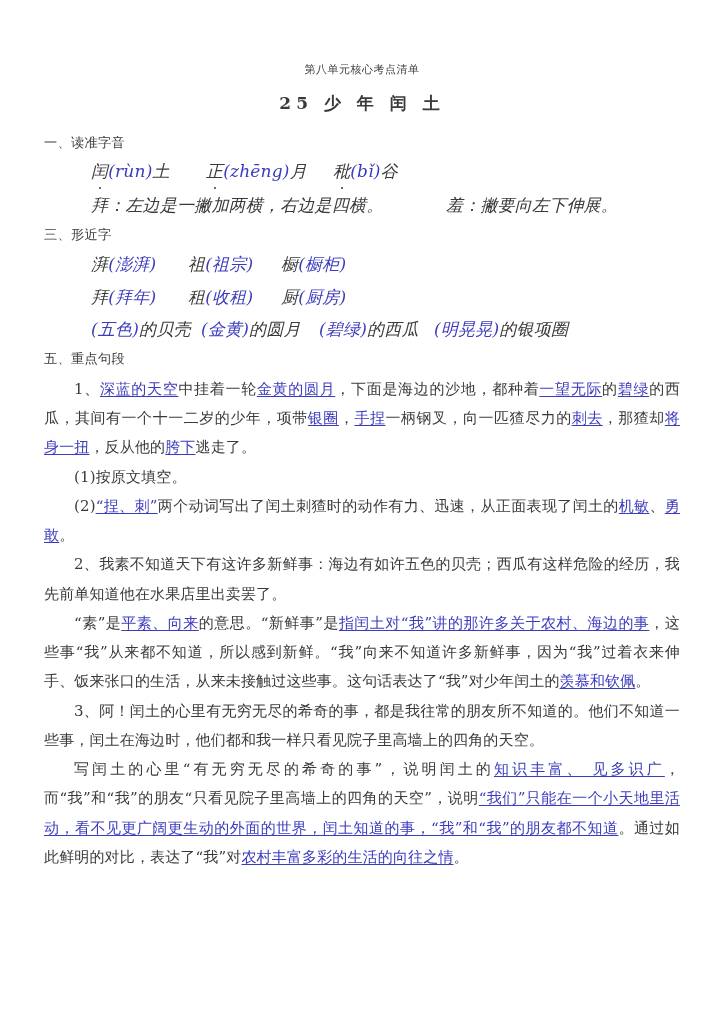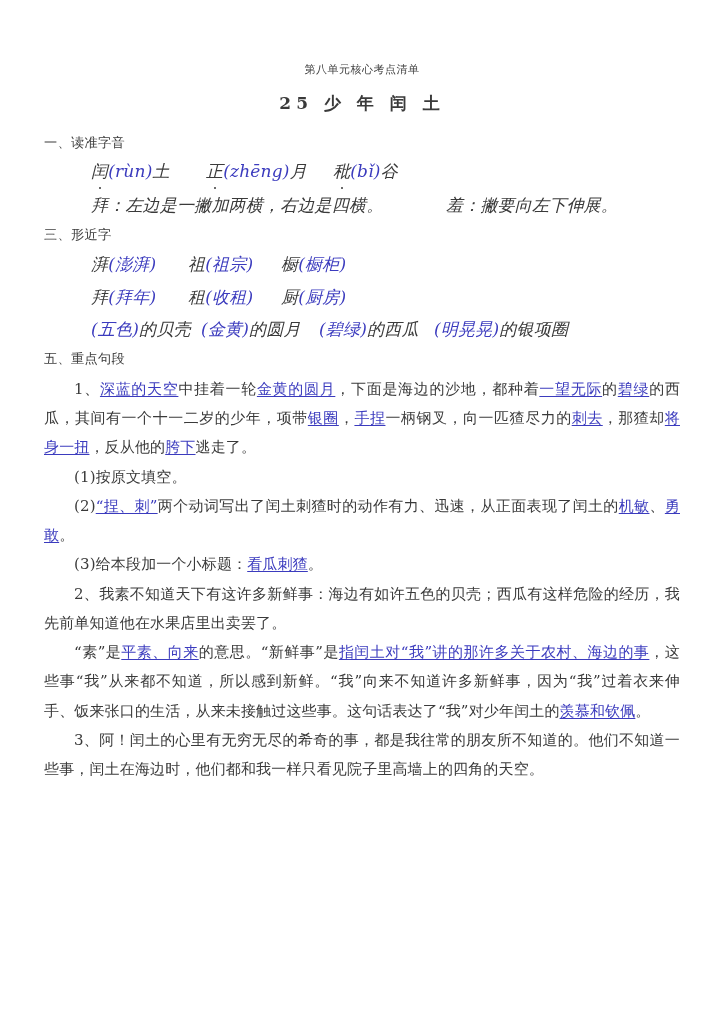--- a/index.html
+++ b/index.html
@@ -136,23 +136,23 @@
   <div class="section-head">五、重点句段</div>
 
   <div class="sec5-body">
 
     <p class="para indent2"><span>1、</span><span class="blue-u">深蓝的天空</span><span>中挂着一轮</span><span class="blue-u">金黄的圆月</span><span>，下面是海边的沙地，都种着</span><span class="blue-u">一望无际</span><span>的</span><span class="blue-u">碧绿</span><span>的西瓜，其间有一个十一二岁的少年，项带</span><span class="blue-u">银圈</span><span>，</span><span class="blue-u">手</span><span class="blue-u">捏</span><span>一柄钢叉，向一匹猹尽力的</span><span class="blue-u">刺去</span><span>，那猹却</span><span class="blue-u">将身一扭</span><span>，反从他的</span><span class="blue-u">胯下</span><span>逃走了。</span></p>
 
     <p class="para indent2">(1)按原文填空。</p>
 
     <p class="para indent2"><span>(2)</span><span class="blue-u">“捏、刺”</span><span>两个动词写出了闰土刺猹时的动作有力、迅速，从正面表现了闰土的</span><span class="blue-u">机敏</span><span>、</span><span class="blue-u">勇敢</span><span>。</span></p>
 
-    <p class="para indent2"><span>(3)给本段加一个小标题：</span><span class="blue-u">看瓜刺猹</span><span>。</span></p>
 
     <p class="para indent2"><span>2、</span><span>我素不知道天下有这许多新鲜事：海边有如许五色的贝壳；西瓜有这样危险的经历，我先前单知道他在水果店里出卖罢了。</span></p>
 
     <p class="para indent2"><span>“素”是</span><span class="blue-u">平素、向来</span><span>的意思。“新鲜事”是</span><span class="blue-u">指闰土对“我”讲的那许多关于农村、海边的事</span><span>，这些事“我”从来都不知道，所以感到新鲜。“我”向来不知道许多新鲜事，因为“我”过着衣来伸手、饭来张口的生活，从来未接触过这些事。这句话表达了“我”对少年闰土的</span><span class="blue-u">羡慕和钦佩</span><span>。</span></p>
 
     <p class="para indent2"><span>3、</span><span>阿！闰土的心里有无穷无尽的希奇的事，都是我往常的朋友所不知道的。他们不知道一些事，闰土在海边时，他们都和我一样只看见院子里高墙上的四角的天空。</span></p>
 
+    <p class="para indent2"><span>写闰土的心里“有无穷无尽的希奇的事”，说明闰土的</span><span class="blue-u">知识丰富、 见多识广</span><span>，而“我”和“我”的朋友“只看见院子里高墙上的四角的天空”，说明</span><span class="blue-u">“我们”只能在一个小天地里活动，看不见更广阔更生动的外面的世界，闰土知道的事，“我”和“我”的朋友都不知道</span><span>。通过如此鲜明的对比，表达了“我”对</span><span class="blue-u">农村丰富多彩的生活的向往之情</span><span>。</span></p>
 
   </div>
 </div>
 
 </body></html>

